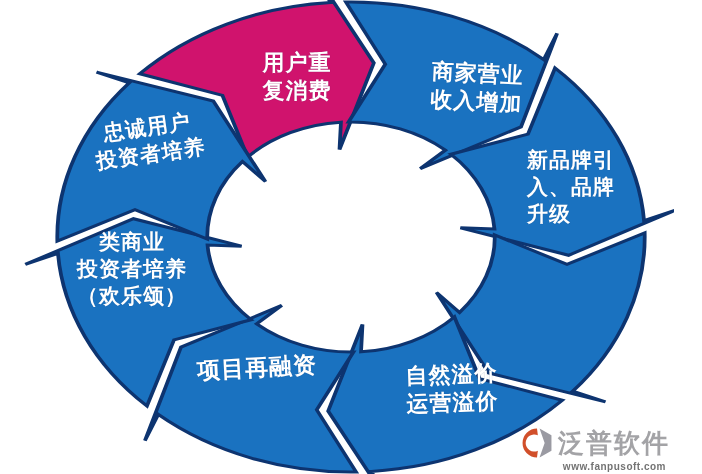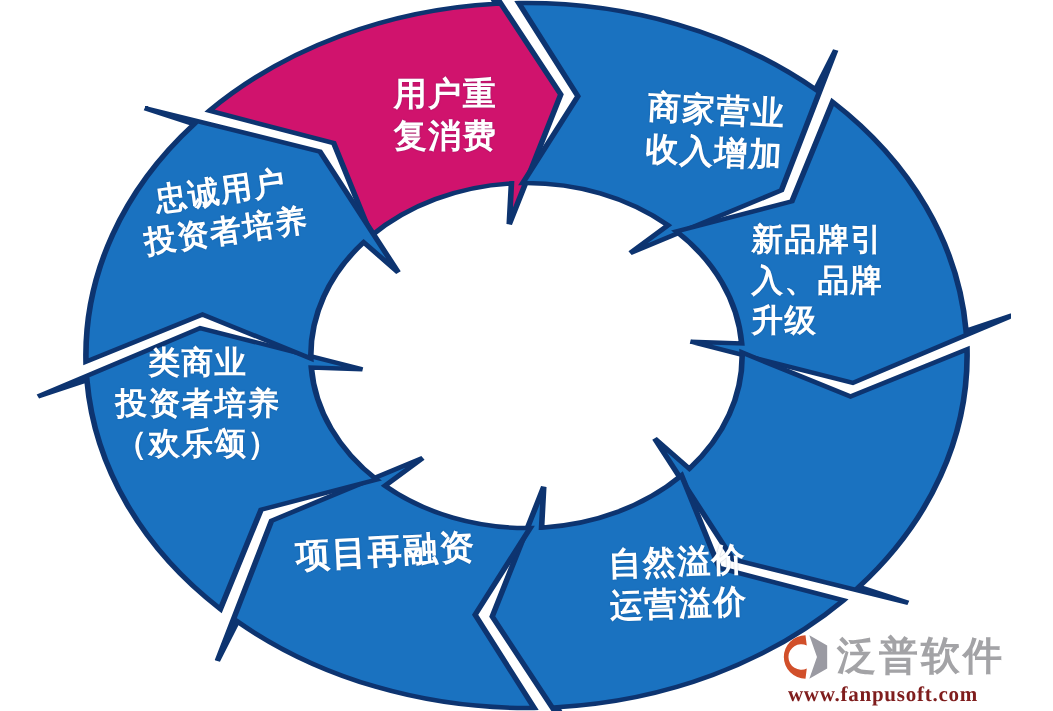--- a/index.html
+++ b/index.html
@@ -1,41 +1,41 @@
 <!DOCTYPE html>
 <html><head>
 <meta charset="utf-8">
 <style>
   html,body { margin:0; padding:0; background:#ffffff; }
   .stage {
     position:relative; width:674px; height:474px;
     background:#ffffff; overflow:hidden;
-    font-family:Liberation Serif, serif;
+    font-family:Liberation Sans, sans-serif;
   }
   .ring-svg { position:absolute; left:0; top:0; width:702px; height:474px; }
   .label {
     position:absolute; transform:translate(-50%,-50%);
     color:#ffffff; font-weight:bold; text-align:center;
     white-space:pre-line; line-height:1.28; letter-spacing:1px;
     font-size:21px; text-shadow:0 0 1px rgba(10,40,90,.35);
     pointer-events:none;
   }
   .label-left { text-align:left; }
   .watermark {
     position:absolute; right:4px; bottom:2px; width:170px;
     display:flex; flex-direction:column; align-items:flex-end;
   }
   .wm-row { display:flex; align-items:center; gap:4px; }
   .wm-brand {
     font-size:26px; font-weight:bold; color:#a3a3a6;
     letter-spacing:2px; line-height:1;
   }
   .wm-url {
-    font-size:14px; font-weight:bold; color:#7f1d1d;
-    letter-spacing:0.5px; margin-top:1px; margin-right:18px;
+    font-size:10px; font-weight:bold; color:#737373;
+    letter-spacing:0.5px; margin-top:1px; margin-right:4px;
   }
 </style>
 </head>
 <body>
 
 <div class="stage">
 
   <svg class="ring-svg" viewBox="0 0 702 474">
     <defs>
       <path id="arrowShape" stroke-width="3" stroke-linejoin="miter" d="M -103,-211.2
@@ -59,21 +59,21 @@
       <use href="#arrowShape" transform="rotate(295)" fill="#1a72c0" stroke="#0d3470"></use>
     </g>
   </svg>
 
   <div class="label" style="left:297px; top:77px; font-size:22px;">用户重
 复消费</div>
 
   <div class="label" style="left:477px; top:88px; font-size:22px; transform:translate(-50%,-50%) rotate(3deg);">商家营业
 收入增加</div>
 
-  <div class="label label-left" style="left:545px; top:187px;">新品牌引
+  <div class="label label-left" style="left:571px; top:187px;">新品牌引
 入、品牌
 升级</div>
 
 
   <div class="label" style="left:452px; top:389px; font-size:22px; transform:translate(-50%,-50%) rotate(-2deg);">自然溢价
 运营溢价</div>
 
   <div class="label" style="left:257px; top:368px; font-size:23px; transform:translate(-50%,-50%) rotate(-3deg);">项目再融资</div>
 
   <div class="label" style="left:132px; top:269px;">类商业

